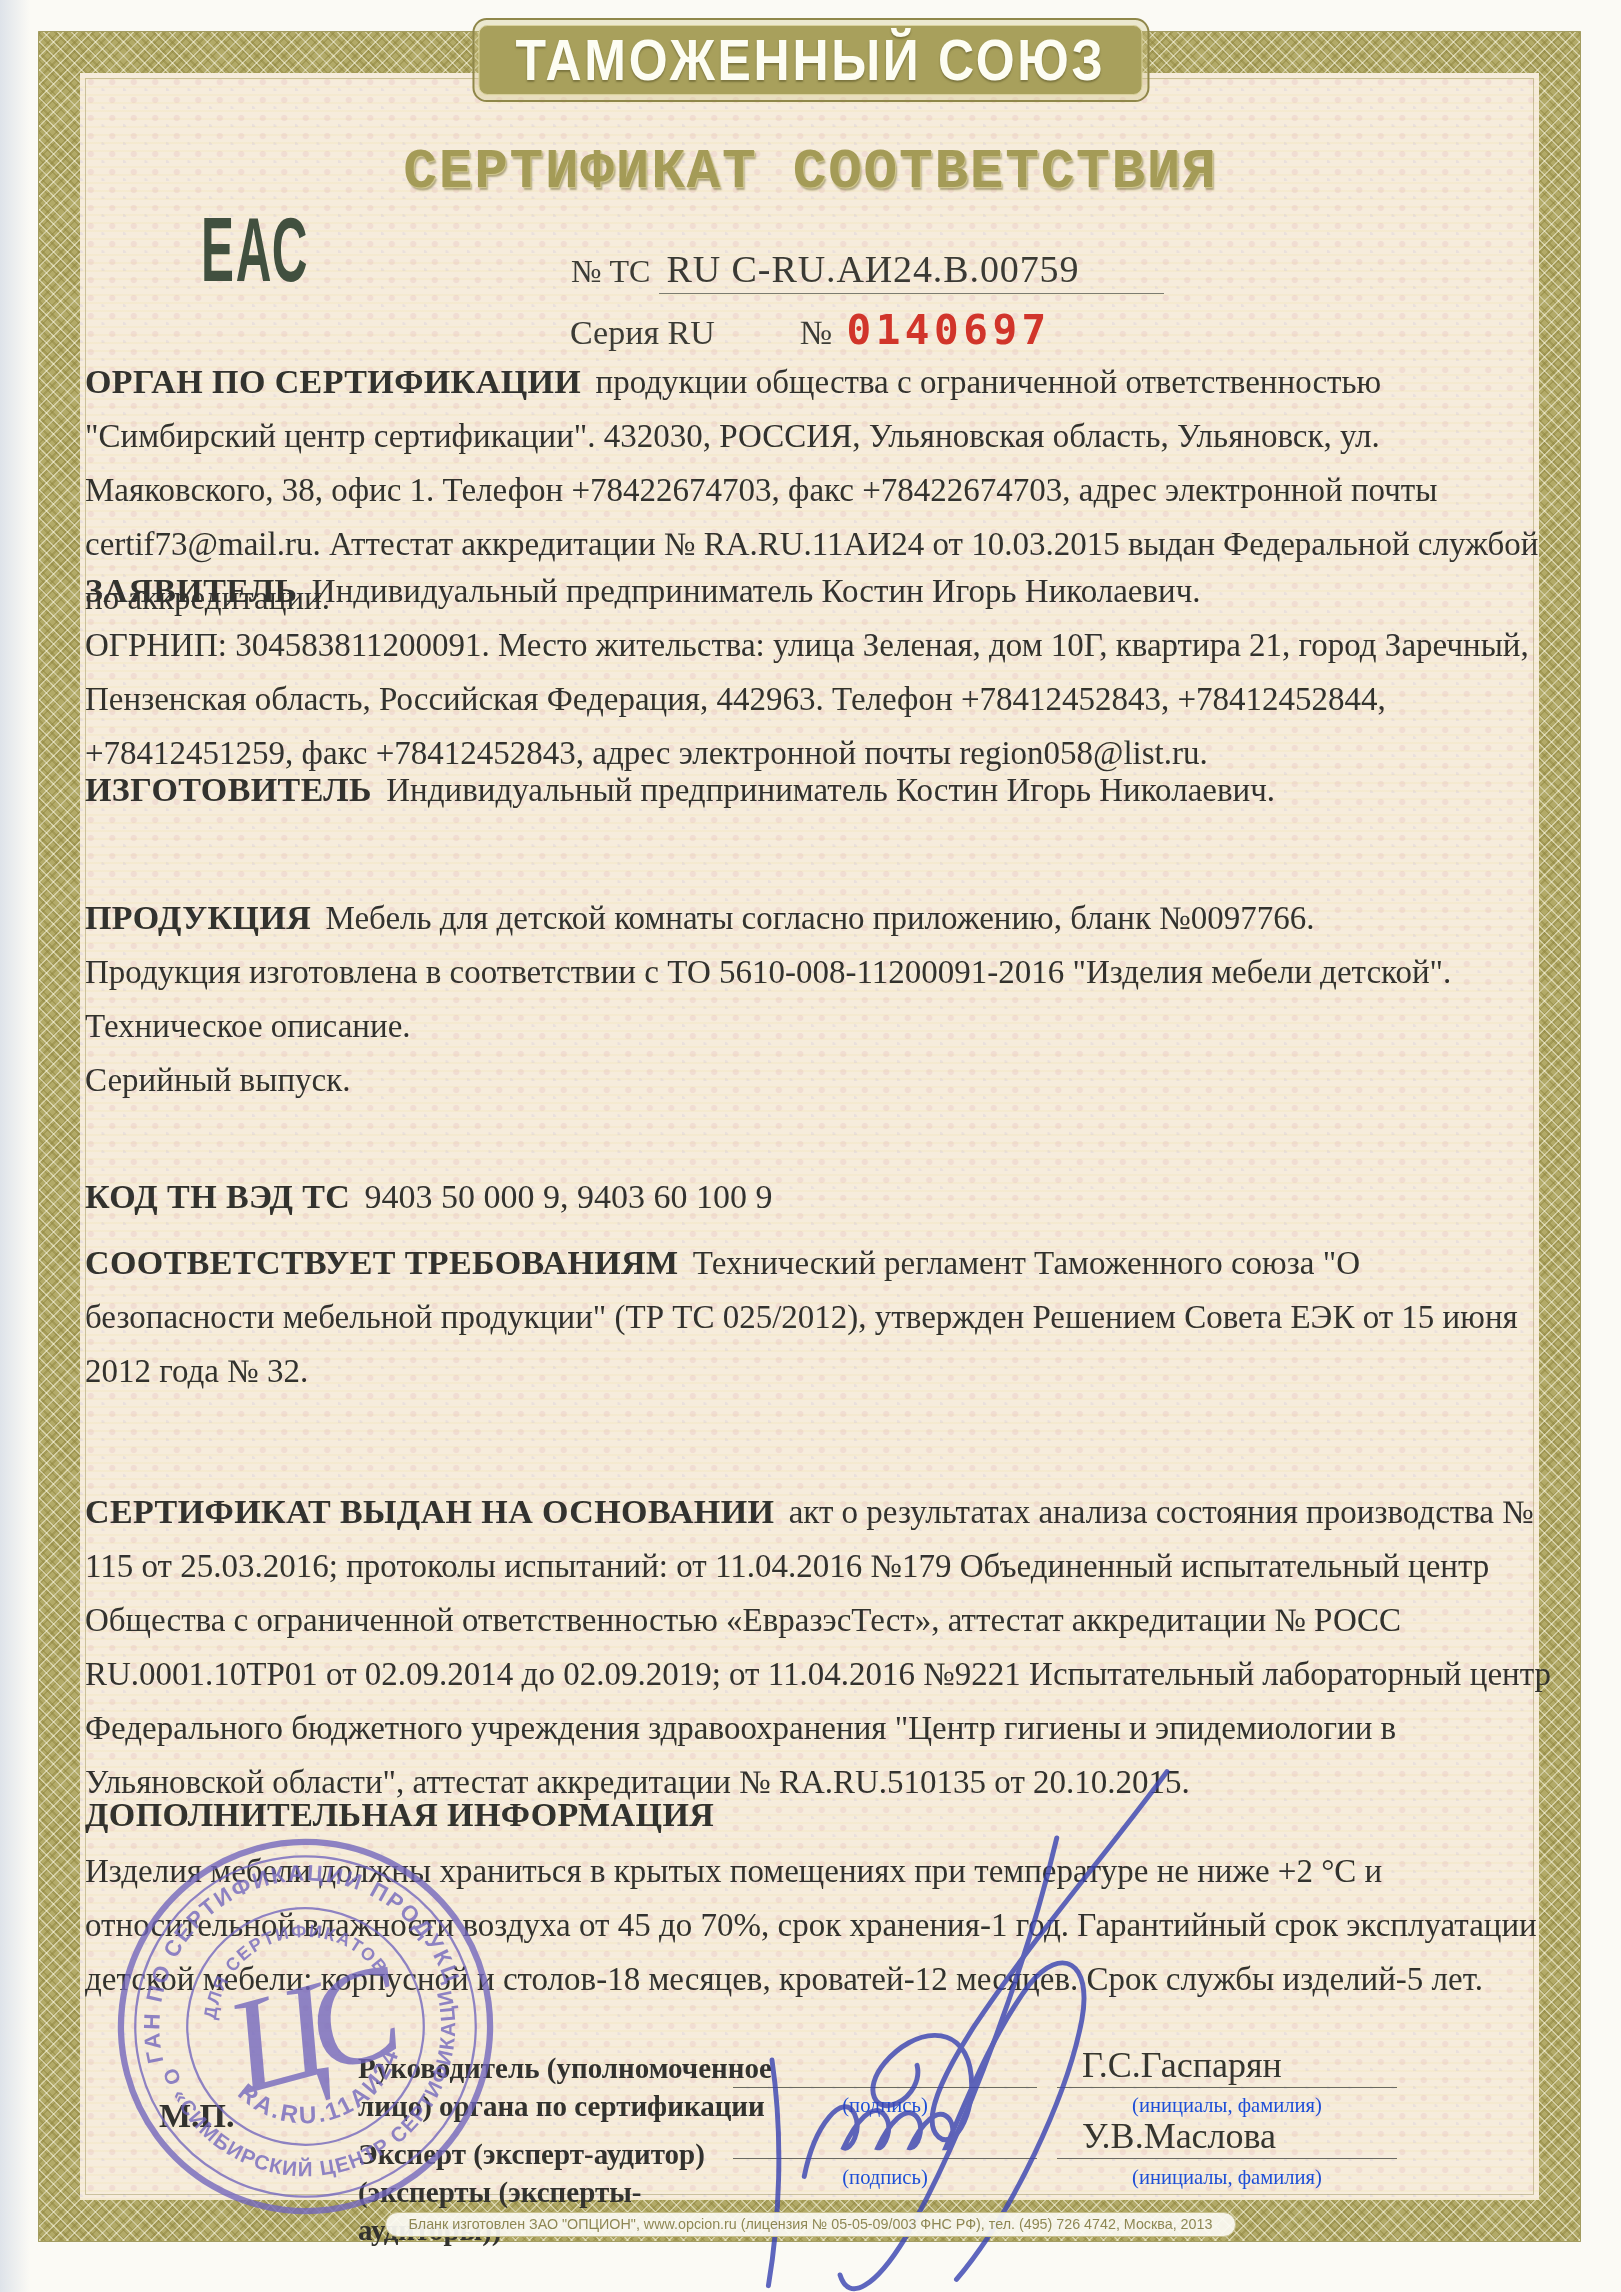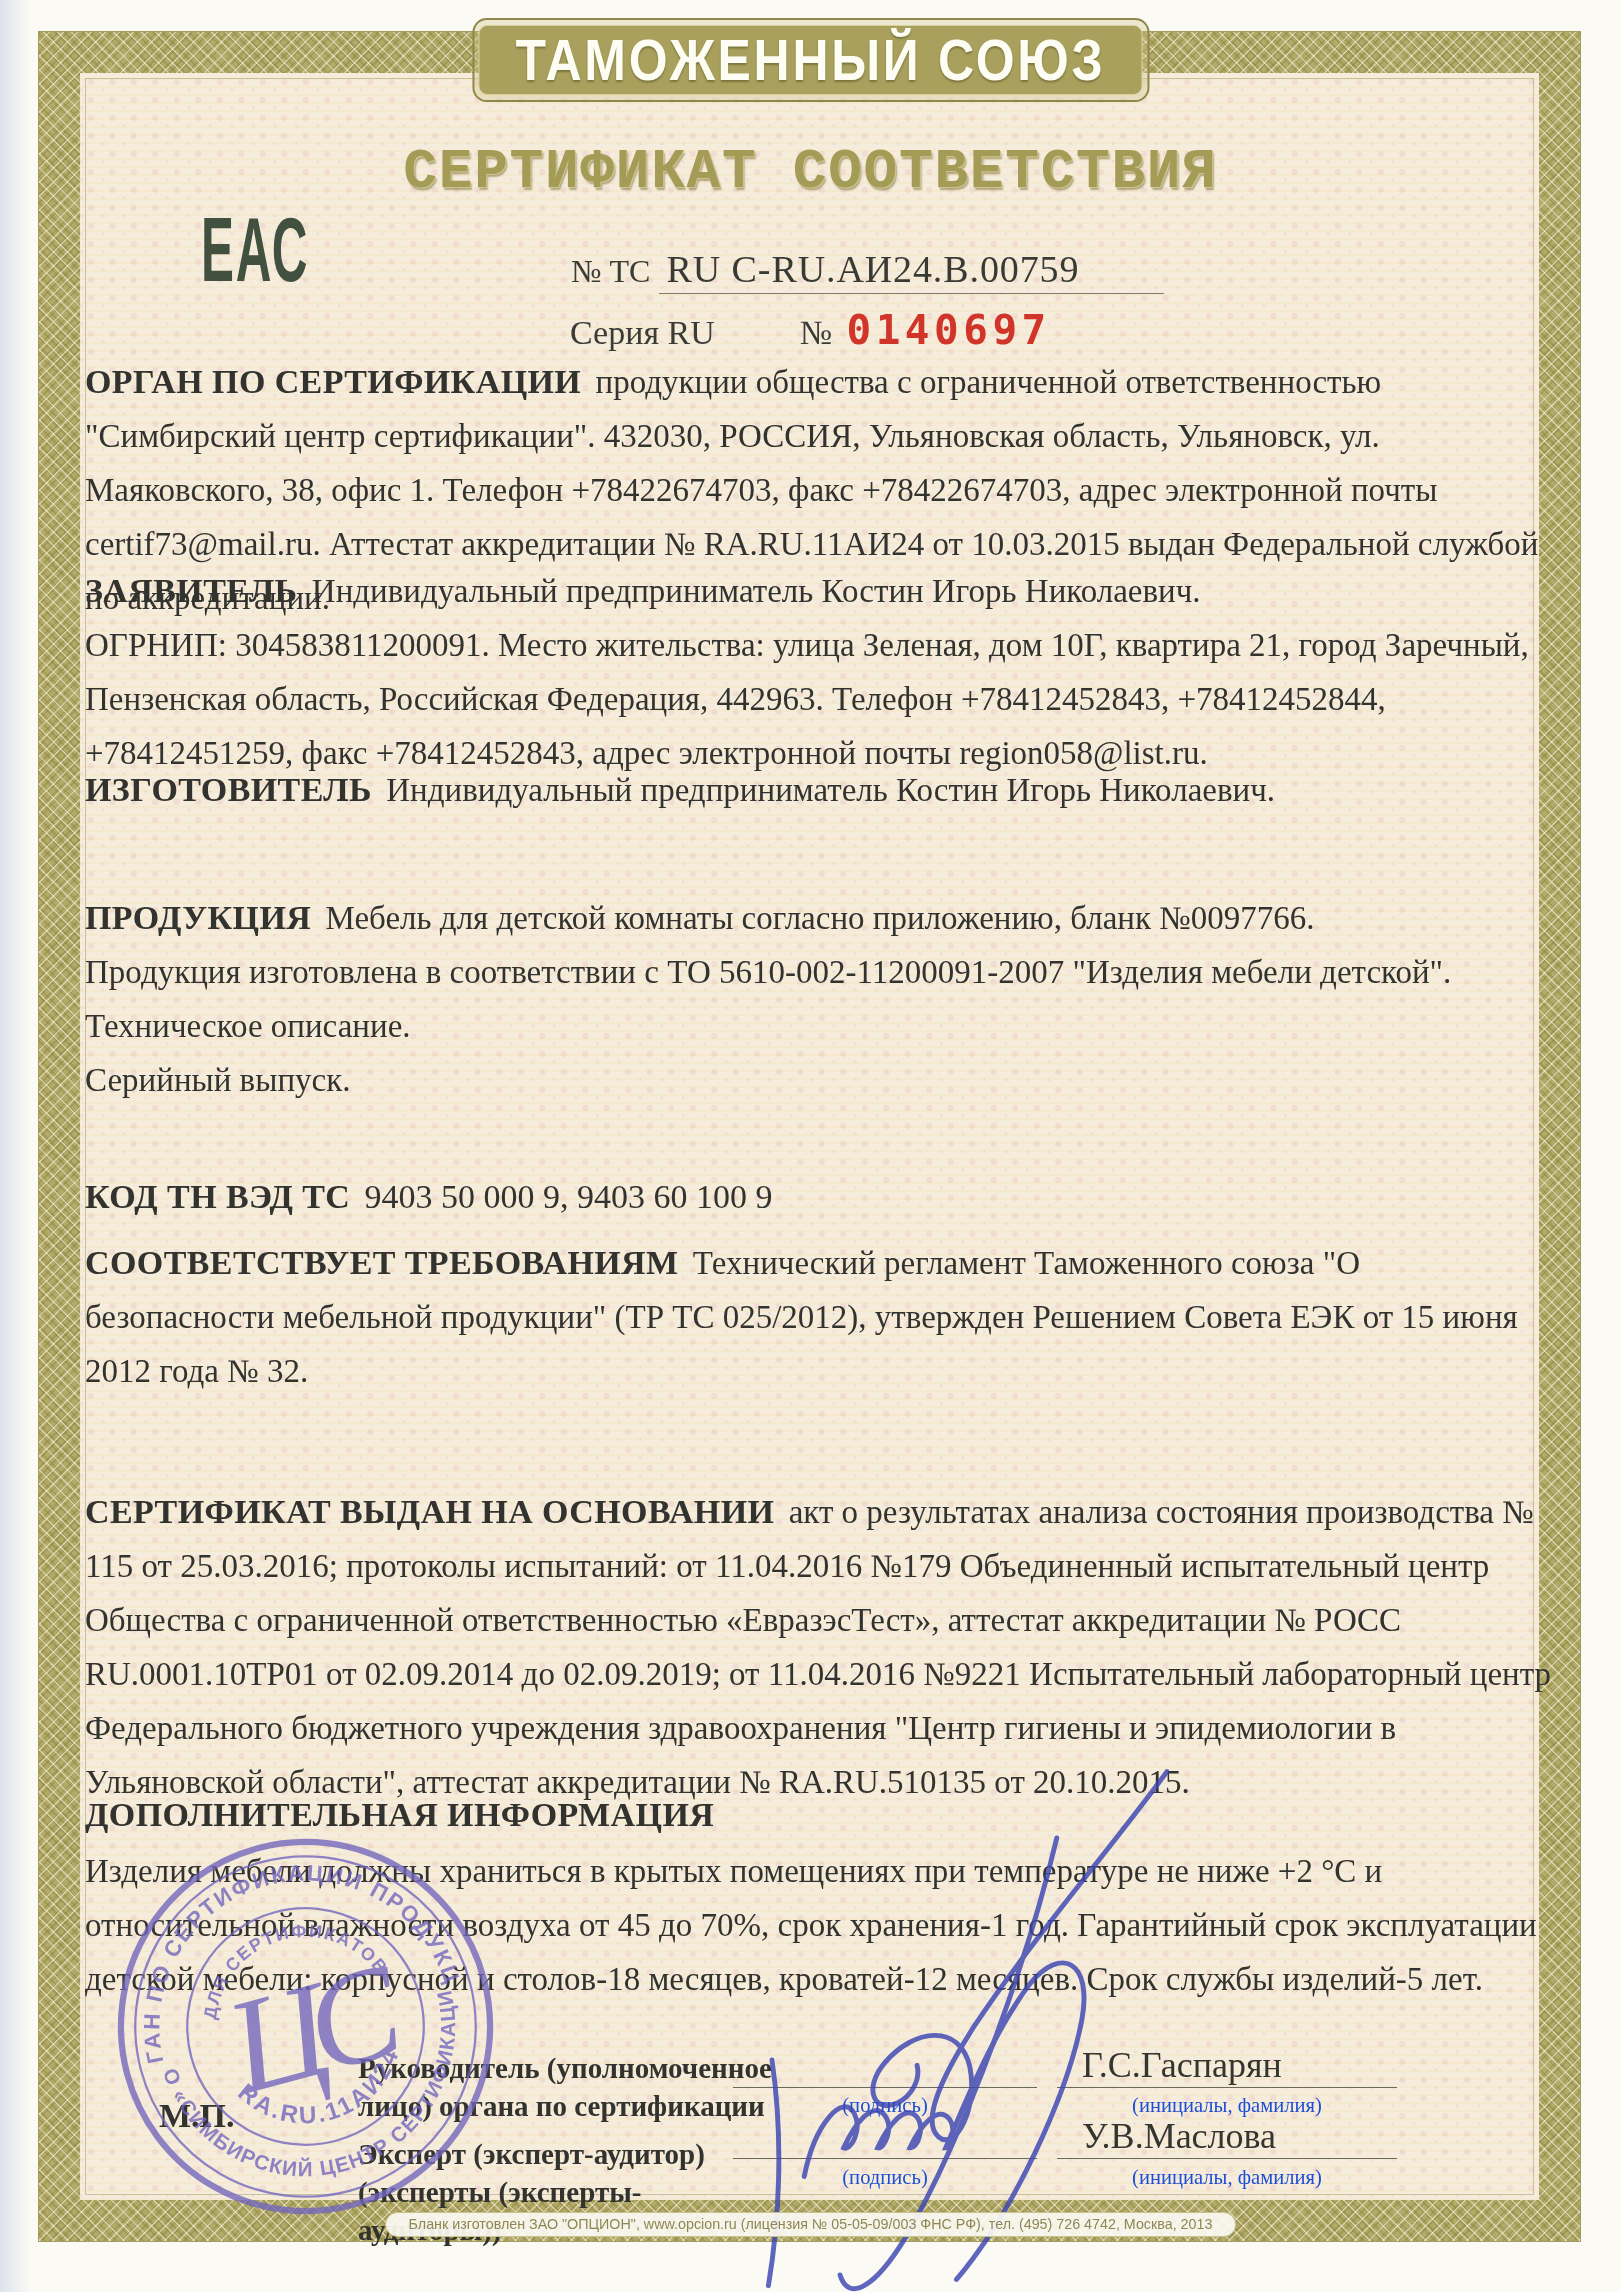--- a/index.html
+++ b/index.html
@@ -105,21 +105,21 @@
     <span class="lbl">ЗАЯВИТЕЛЬ</span><span>Индивидуальный предприниматель Костин Игорь Николаевич.</span>
     <span class="blk">ОГРНИП: 304583811200091. Место жительства: улица Зеленая, дом 10Г, квартира 21, город Заречный, Пензенская область, Российская Федерация, 442963. Телефон +78412452843, +78412452844, +78412451259, факс +78412452843, адрес электронной почты region058@list.ru.</span>
   </p>
 
   <p class="sec" style="top:763px">
     <span class="lbl">ИЗГОТОВИТЕЛЬ</span><span>Индивидуальный предприниматель Костин Игорь Николаевич.</span>
   </p>
 
   <p class="sec" style="top:891px">
     <span class="lbl">ПРОДУКЦИЯ</span><span>Мебель для детской комнаты согласно приложению, бланк №0097766.</span>
-    <span class="blk">Продукция изготовлена в соответствии с ТО 5610-002-11200091-2007 "Изделия мебели детской". Техническое описание.</span>
+    <span class="blk">Продукция изготовлена в соответствии с ТО 5610-008-11200091-2016 "Изделия мебели детской". Техническое описание.</span>
     <span class="blk">Серийный выпуск.</span>
   </p>
 
   <p class="sec" style="top:1170px">
     <span class="lbl">КОД ТН ВЭД ТС</span><span style="font-size:34px">9403 50 000 9, 9403 60 100 9</span>
   </p>
 
   <p class="sec" style="top:1236px">
     <span class="lbl">СООТВЕТСТВУЕТ ТРЕБОВАНИЯМ</span><span>Технический регламент Таможенного союза "О безопасности мебельной продукции" (ТР ТС 025/2012), утвержден Решением Совета ЕЭК от 15 июня 2012 года № 32.</span>
   </p>

